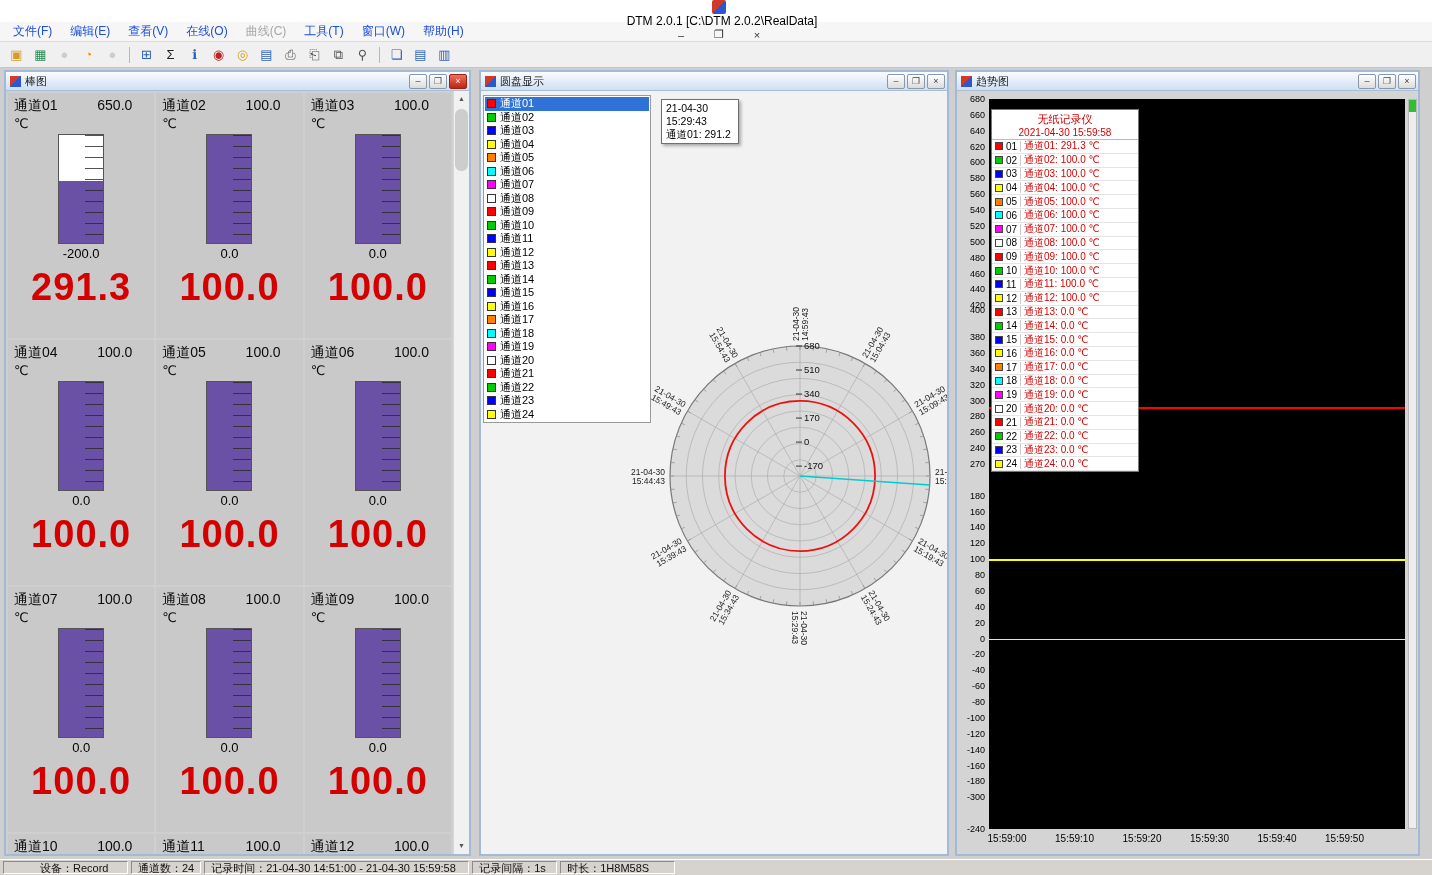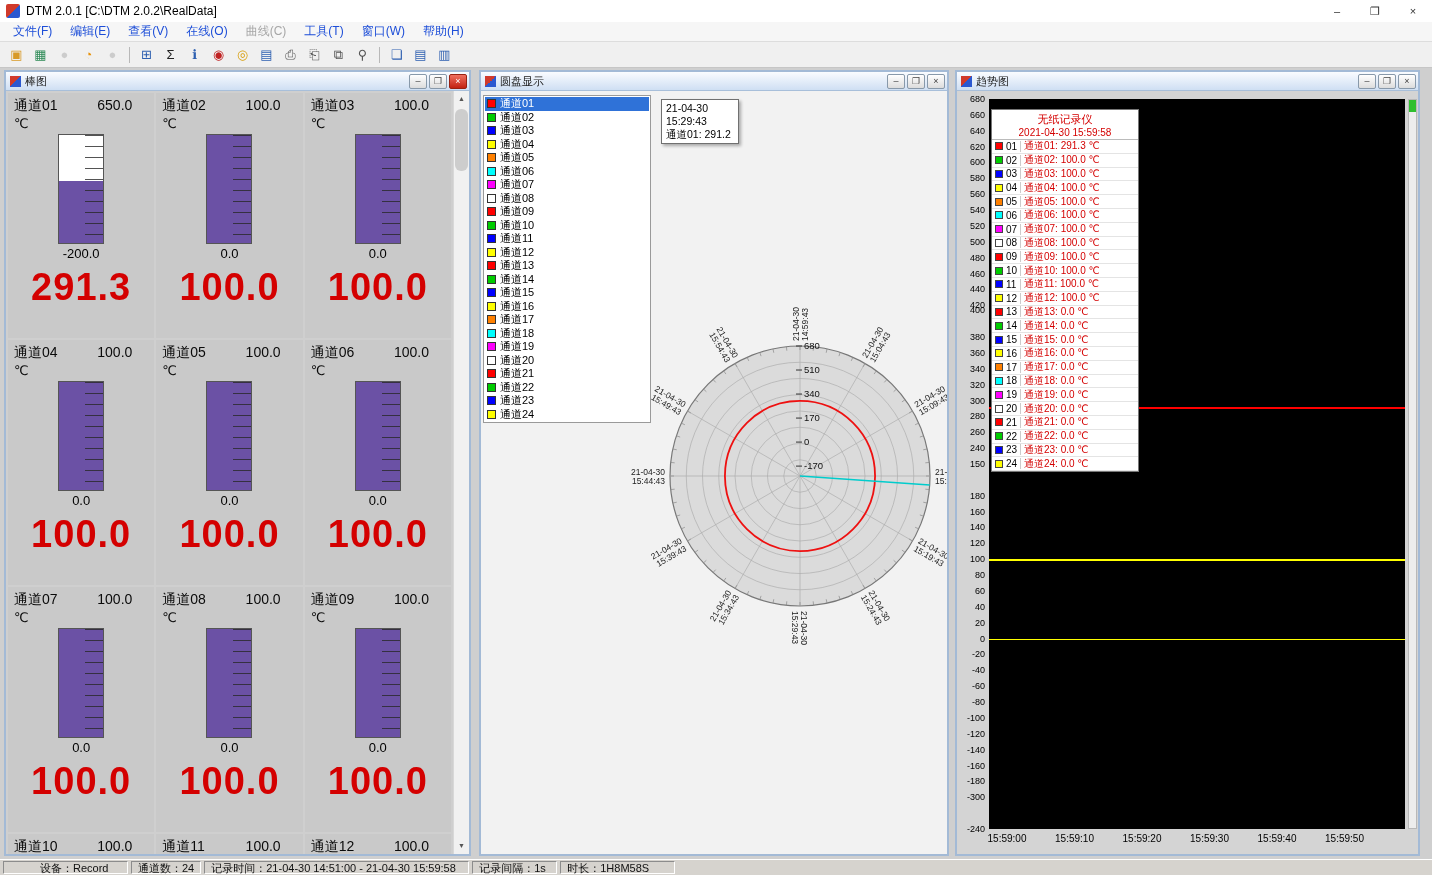--- a/index.html
+++ b/index.html
@@ -1,20 +1,20 @@
 <!DOCTYPE html>
 <html><head>
 <meta charset="utf-8">
 <style>
 *{margin:0;padding:0;box-sizing:border-box;}
 html,body{width:1432px;height:875px;overflow:hidden;}
 body{font-family:"Liberation Sans","DejaVu Sans",sans-serif;background:#cfcfcf;font-size:12px;}
 
 
-.titlebar{height:22px;background:#ffffff;display:flex;align-items:center;padding-left:6px;}
+.titlebar{height:22px;background:#ffffff;display:flex;align-items:center;padding-left:6px;flex-direction:column;}
 .app-icon{width:14px;height:14px;background:linear-gradient(135deg,#d03a2b 50%,#2b58d0 50%);border-radius:2px;flex:none;}
 .title-text{margin-left:6px;font-size:12px;color:#000;flex:1;white-space:nowrap;}
 .win-controls{display:flex;height:100%;}
 .wbtn{width:38px;height:100%;display:flex;align-items:center;justify-content:center;font-size:11px;color:#333;}
 .menubar{height:20px;background:#f6f6f6;border-bottom:1px solid #ddd;display:flex;align-items:center;padding-left:4px;}
 .menu-item{padding:0 9px;font-size:12px;color:#1d4ed8;line-height:19px;white-space:nowrap;}
 .menu-item.disabled{color:#a6a6a6;}
 .toolbar{height:26px;background:#f0f0f0;border-bottom:1px solid #c6c6c6;display:flex;align-items:center;padding-left:5px;gap:1px;}
 .tb-btn{width:23px;height:21px;display:flex;align-items:center;justify-content:center;font-size:13px;border-radius:2px;}
 .tb-btn.disabled{opacity:.4;filter:grayscale(1);}
@@ -573,21 +573,21 @@
             <div class="ylab" style="top: 209.304px;">420</div>
             <div class="ylab" style="top: 214px;">400</div>
             <div class="ylab" style="top: 241.043px;">380</div>
             <div class="ylab" style="top: 256.913px;">360</div>
             <div class="ylab" style="top: 272.783px;">340</div>
             <div class="ylab" style="top: 288.652px;">320</div>
             <div class="ylab" style="top: 304.522px;">300</div>
             <div class="ylab" style="top: 320.391px;">280</div>
             <div class="ylab" style="top: 336.261px;">260</div>
             <div class="ylab" style="top: 352.13px;">240</div>
-            <div class="ylab" style="top: 368px;">150</div>
+            <div class="ylab" style="top: 368px;">270</div>
             <div class="ylab" style="top: 383.87px; margin-left: 38px;">200</div>
             <div class="ylab" style="top: 399.739px;">180</div>
             <div class="ylab" style="top: 415.609px;">160</div>
             <div class="ylab" style="top: 431.478px;">140</div>
             <div class="ylab" style="top: 447.348px;">120</div>
             <div class="ylab" style="top: 463.217px;">100</div>
             <div class="ylab" style="top: 479.087px;">80</div>
             <div class="ylab" style="top: 494.957px;">60</div>
             <div class="ylab" style="top: 510.826px;">40</div>
             <div class="ylab" style="top: 526.696px;">20</div>

